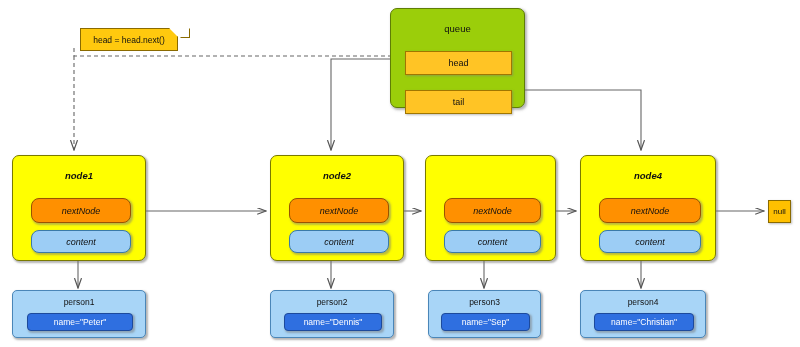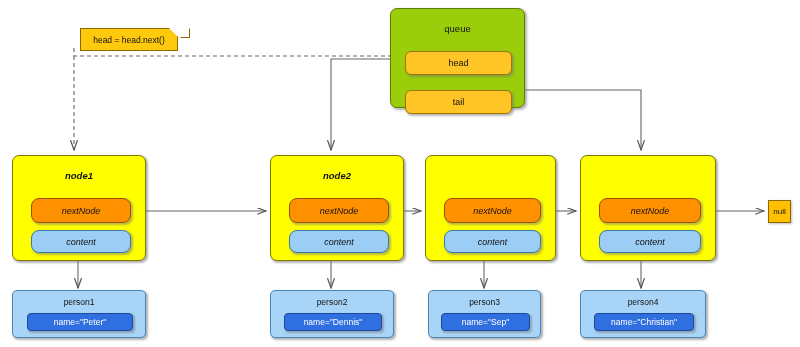--- a/index.html
+++ b/index.html
@@ -43,21 +43,21 @@
     border:1.4px solid #5f7d05;
     border-radius:7px;
     box-shadow:1.8px 1.8px 2.5px rgba(120,120,120,.55);
   }
   .queue .title{
     position:absolute;left:0;right:0;top:14px;
     text-align:center;font-size:9.5px;font-weight:normal;color:#111;
   }
   .qslot{
     position:absolute;box-sizing:border-box;
-    background:#ffc425;border:1.4px solid #a07600;border-radius:6px;
+    background:#ffc425;border:1.4px solid #a07600;border-radius:0;
     display:flex;align-items:center;justify-content:center;
     font-size:9px;color:#111;
     box-shadow:1.2px 1.2px 2px rgba(120,120,120,.5);
   }
 
   
   .person{
     background:#a8d5f7;
     border:1.4px solid #4a86b8;
     border-radius:5px;
@@ -160,20 +160,21 @@
     <div class="slot next" style="left:18px;top:42px;width:100px;height:25px;">nextNode</div>
     <div class="slot content" style="left:18px;top:74px;width:100px;height:23px;">content</div>
   </div>
 
   <div class="box node" style="left:425px;top:155px;width:131px;height:106px;">
     <div class="slot next" style="left:18px;top:42px;width:97px;height:25px;">nextNode</div>
     <div class="slot content" style="left:18px;top:74px;width:97px;height:23px;">content</div>
   </div>
 
   <div class="box node" style="left:580px;top:155px;width:136px;height:106px;">
+    <div class="title">node4</div>
     <div class="slot next" style="left:18px;top:42px;width:102px;height:25px;">nextNode</div>
     <div class="slot content" style="left:18px;top:74px;width:102px;height:23px;">content</div>
   </div>
 
   <div class="box nullbox" style="left:768px;top:200px;width:23px;height:23px;">null</div>
 
   <div class="box person" style="left:12px;top:290px;width:134px;height:48px;">
     <div class="title">person1</div>
     <div class="field" style="left:14px;top:22px;width:106px;height:18px;">name="Peter"</div>
   </div>

